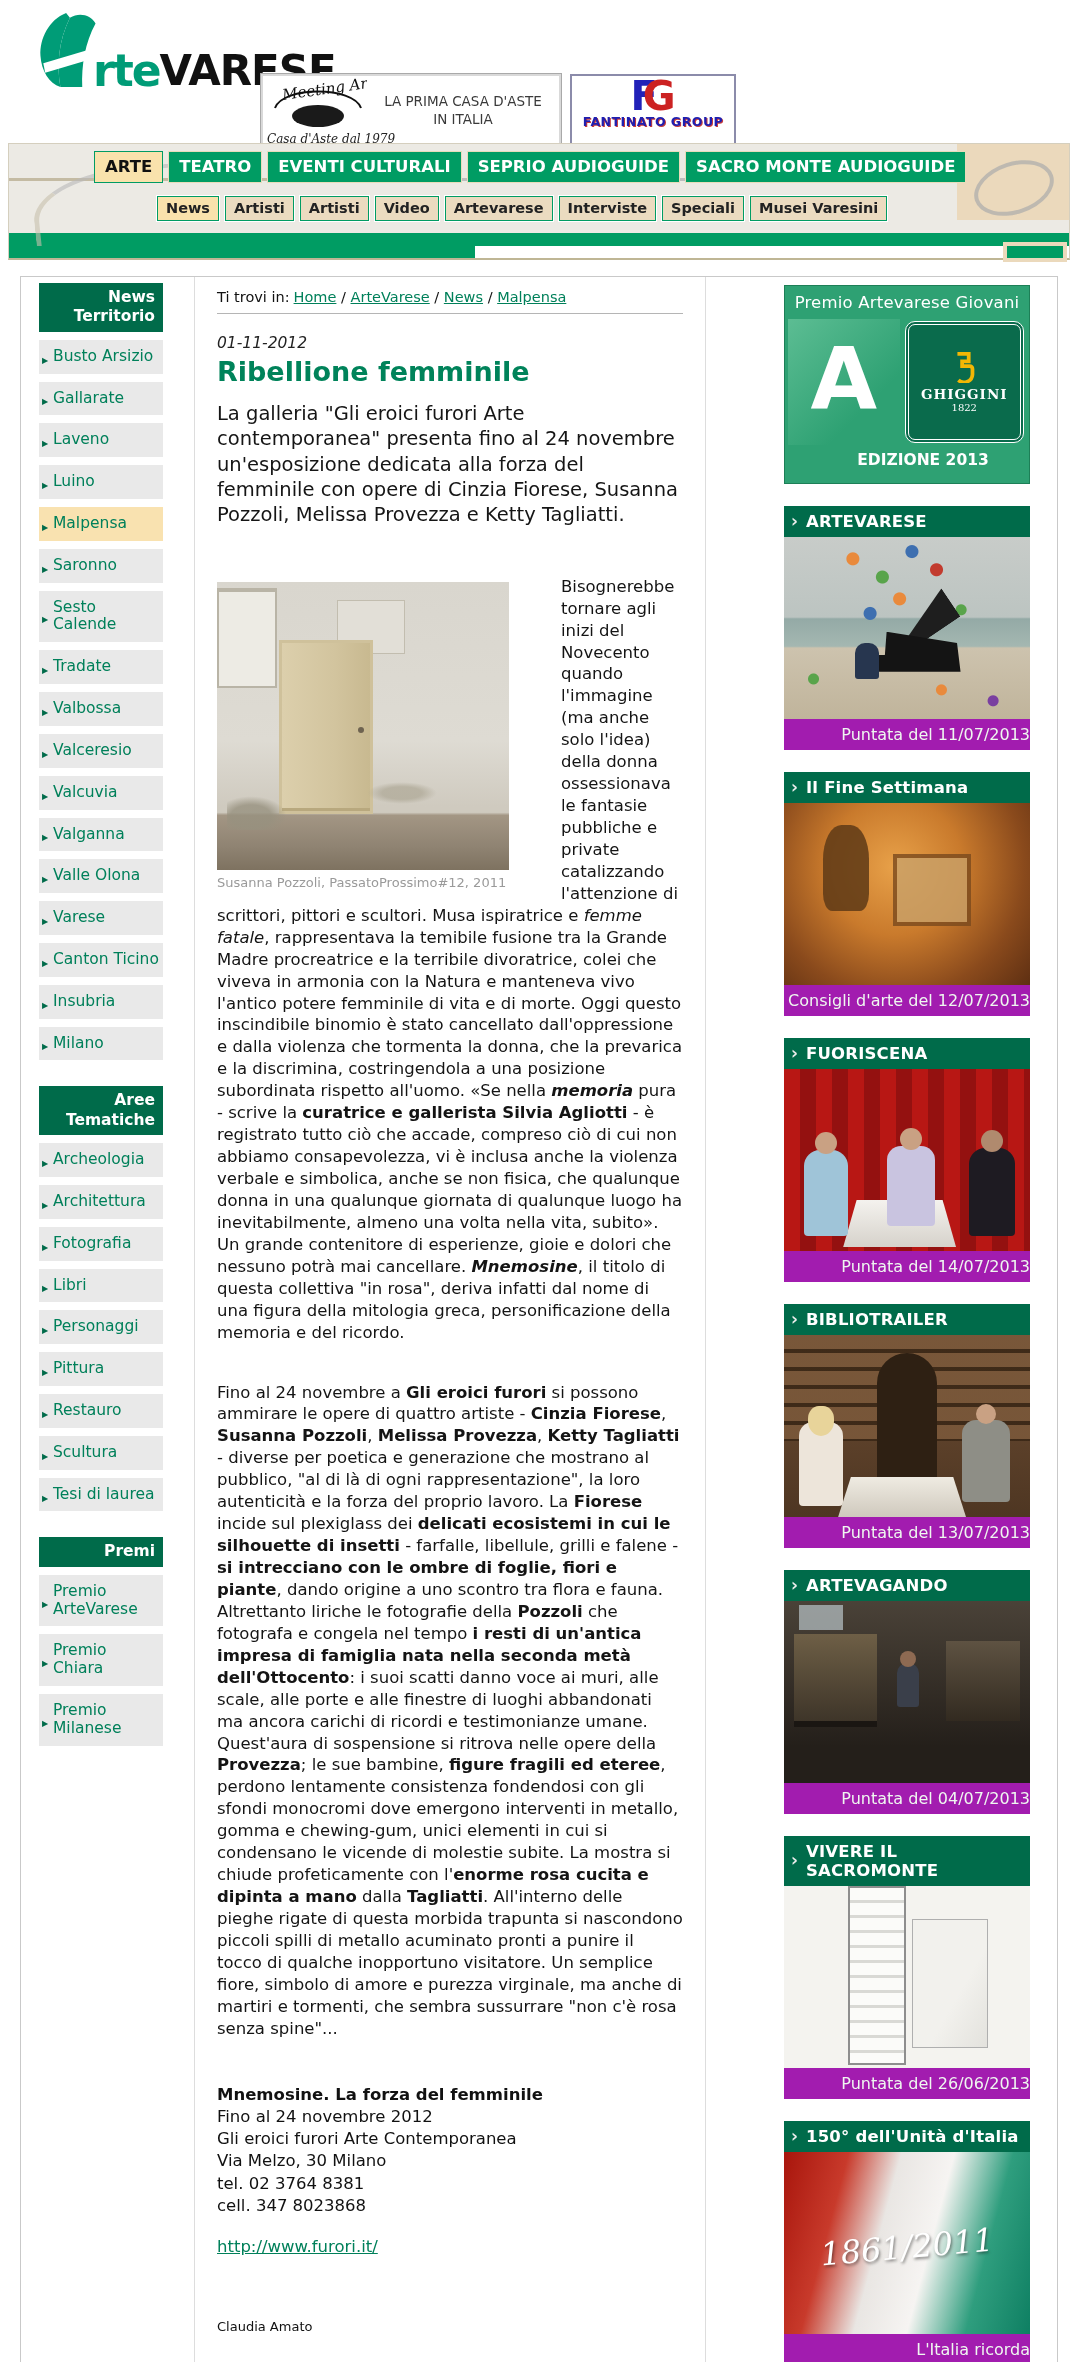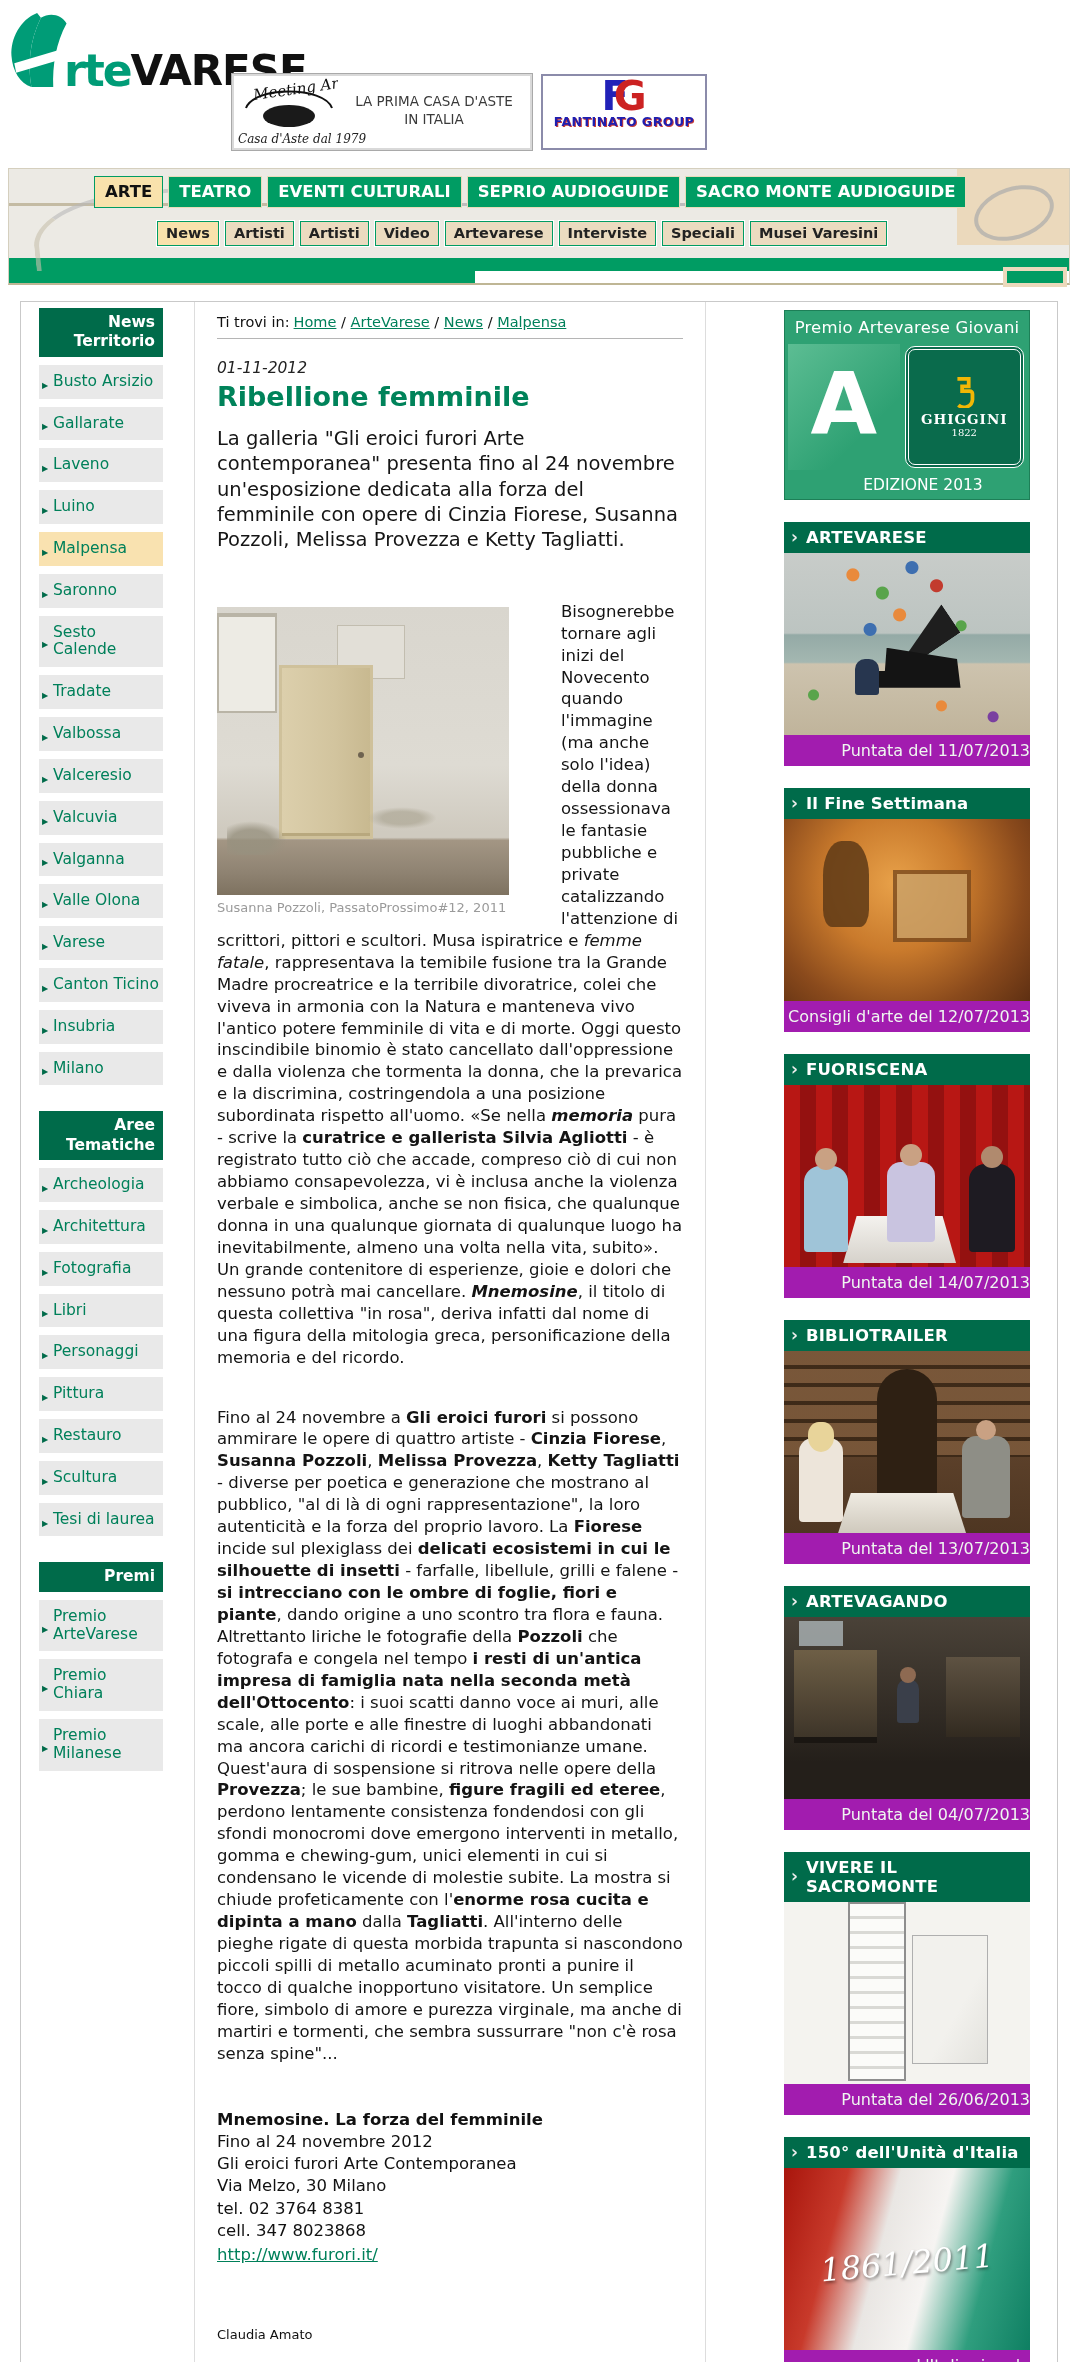--- a/index.html
+++ b/index.html
@@ -1,20 +1,20 @@
 <!DOCTYPE html>
 <html><head>
 <meta charset="utf-8">
 <style>
   html,body{margin:0;padding:0;background:#fff;}
   body{font-family:"DejaVu Sans","Liberation Sans",sans-serif;color:#111;}
   .page{width:1078px;margin:0 auto;background:#fff;overflow:hidden;}
 
   
-  .site-header{position:relative;height:168px;}
+  .site-header{position:relative;height:143px;margin-left:29px;}
   .logo{position:absolute;left:8px;top:12px;display:flex;align-items:flex-end;text-decoration:none;cursor:pointer;}
   .logo-arte{color:#009C77;font-size:44px;font-weight:bold;letter-spacing:-2px;line-height:.8;margin-left:-6px;}
   .logo-varese{color:#111;font-size:42px;font-weight:bold;letter-spacing:-1px;line-height:.8;}
   .banner{position:absolute;top:74px;background:#fff;display:block;text-decoration:none;cursor:pointer;}
   .banner-meeting{left:232px;width:296px;height:72px;border:2px solid #D9D9D9;outline:1px solid #A9A9A9;}
   .ma-logo{position:absolute;left:6px;top:2px;}
   .ma-text{position:absolute;left:110px;right:6px;top:16px;text-align:center;color:#3a3a3a;font-size:13.5px;font-weight:normal;line-height:1.35;}
   .ma-caption{position:absolute;left:4px;bottom:2px;font-family:"DejaVu Serif","Liberation Serif",serif;font-style:italic;font-size:12px;color:#222;}
   .banner-fg{left:541px;width:162px;height:72px;border:2px solid #8B8BAa;text-align:center;}
   .fg-monogram{line-height:.9;margin-top:2px;}
@@ -70,35 +70,35 @@
   .ph-door::after{content:'';position:absolute;right:6px;top:84px;width:6px;height:6px;border-radius:50%;background:#6E6350;}
   .ph-stain{position:absolute;left:10px;bottom:40px;width:60px;height:34px;background:radial-gradient(ellipse at 40% 60%,#97917F 0 40%,transparent 70%);opacity:.8;}
   .ph-stain2{position:absolute;left:150px;bottom:66px;width:70px;height:22px;background:radial-gradient(ellipse,#ADA795 0 40%,transparent 70%);opacity:.7;}
   .art-caption{color:#9A9A9A;font-size:13px;margin-top:5px;}
   .body-p{font-size:16.5px;line-height:1.33;margin:0 0 22px;color:#141414;}
   .body-p .b{font-weight:bold;}
   .body-p .i{font-style:italic;}
   .p2{clear:both;padding-top:16px;}
   .info-block{margin-top:44px;font-size:16.5px;line-height:1.35;}
   .info-title{font-weight:bold;}
-  .info-link{display:inline-block;margin-top:2px;color:#00805A;text-decoration:underline;cursor:pointer;font-size:16.5px;}
+  .info-link{display:inline-block;margin-top:19px;color:#00805A;text-decoration:underline;cursor:pointer;font-size:16.5px;}
   .author{margin-top:60px;font-size:13px;}
 
   
   .col-right{width:351px;flex:0 0 351px;border-left:1px solid #DDD;padding:8px 0 0;}
   .right-inner{width:246px;margin-left:78px;}
   .premio{background:#2EA173;border:1px solid #1D7F57;cursor:pointer;}
   .premio-title{color:#fff;font-size:16.5px;padding:7px 6px;text-align:center;letter-spacing:.2px;}
   .premio-logos{display:flex;gap:3px;padding:0 3px;height:126px;}
   .tile-a{flex:1;background:linear-gradient(135deg,#5CBD93 0%,#2EA173 70%);display:flex;align-items:center;justify-content:center;}
   .tile-a span{color:#fff;font-size:86px;font-weight:bold;line-height:1;transform:translateY(-4px);}
   .tile-g{flex:1;background:#0A6B4C;border:4px double #fff;margin:2px;display:flex;flex-direction:column;align-items:center;justify-content:center;border-radius:10px;}
   .gh-name{color:#fff;font-family:"DejaVu Serif","Liberation Serif",serif;font-weight:bold;font-size:13.5px;letter-spacing:1px;margin-top:3px;}
   .gh-year{color:#fff;font-family:"DejaVu Serif","Liberation Serif",serif;font-size:10px;}
-  .premio-foot{color:#fff;font-weight:normal;font-size:15.5px;text-align:center;padding:6px 0 5px;margin-left:32px;}
+  .premio-foot{color:#fff;font-weight:bold;font-size:15.5px;text-align:center;padding:6px 0 14px;margin-left:32px;}
 
   .panel{margin-top:22px;}
   .panel-head{background:#006B4A;color:#fff;font-weight:bold;font-size:16.5px;padding:6px 6px 6px 22px;position:relative;cursor:pointer;}
   .chev{position:absolute;left:7px;top:50%;transform:translateY(-54%);font-size:17px;color:#EDEDED;font-weight:bold;}
   .chev::before{content:'›';}
   .panel-title{letter-spacing:.2px;}
   .panel-foot{background:#a21caf;color:#EFF7F0;text-align:right;font-size:16px;padding:6px 0;}
   .thumb{height:182px;position:relative;overflow:hidden;cursor:pointer;}
 
   

